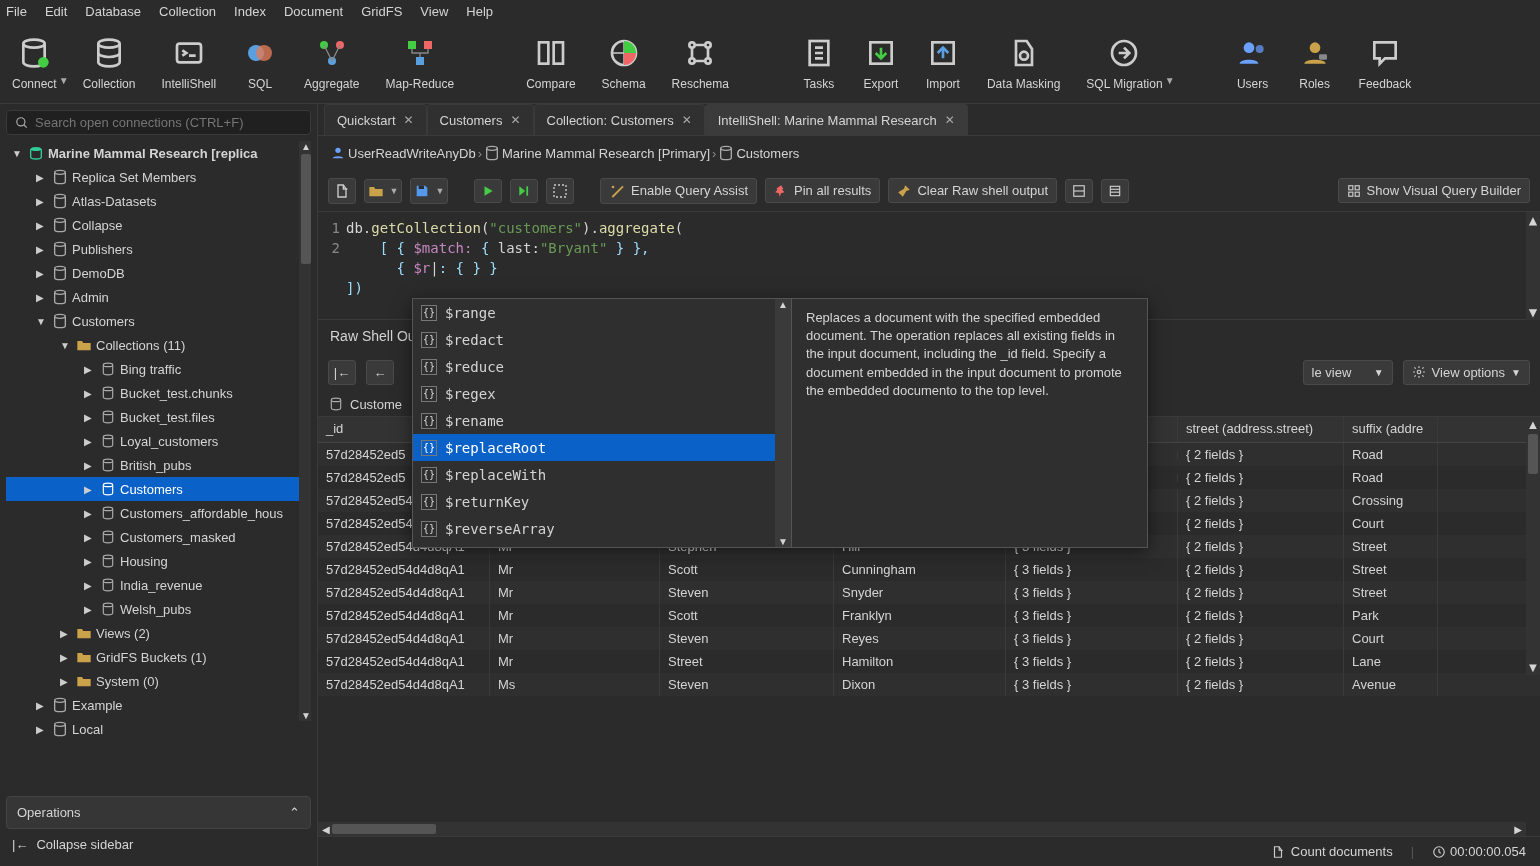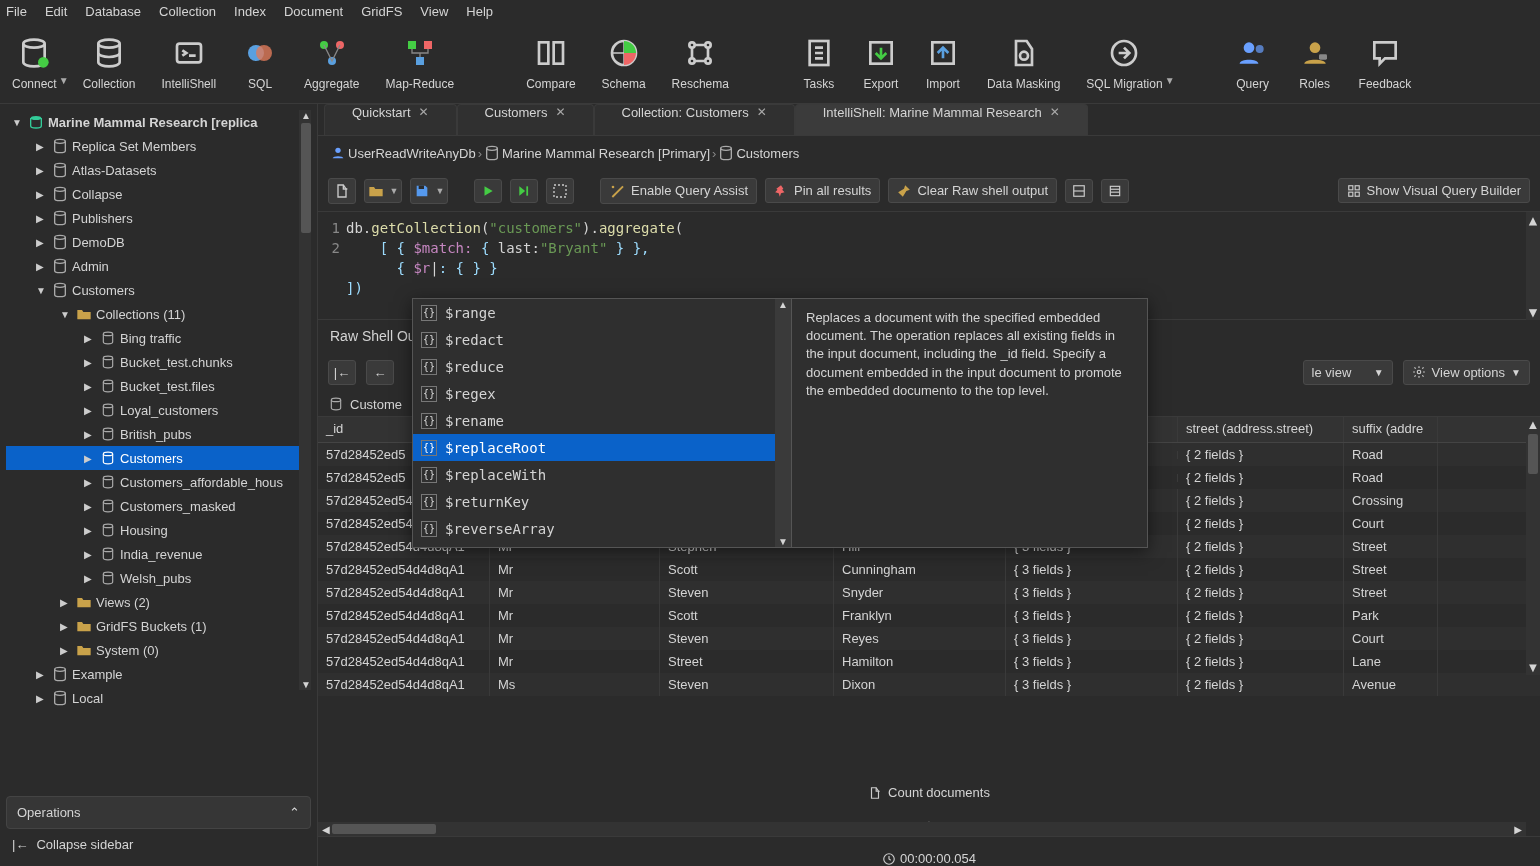--- a/index.html
+++ b/index.html
@@ -47,21 +47,21 @@
 .ops {
   background: #363636; border: 1px solid #444; border-radius: 4px; padding: 8px 10px;
   display: flex; justify-content: space-between; margin-top: 4px;
 }
 .collapse {
   padding: 8px 6px; display: flex; align-items: center; gap: 8px; font-size: 13px; cursor: pointer;
 }
 .main { flex: 1; display: flex; flex-direction: column; overflow: hidden; }
 .tabs { display: flex; height: 32px; border-bottom: 1px solid #3a3a3a; padding-left: 6px; }
 .tab {
-  display: flex; align-items: flex-start; gap: 8px; padding: 0 27px; border: 1px solid #3a3a3a;
+  display: flex; align-items: center; gap: 8px; padding: 0 12px; border: 1px solid #3a3a3a;
   border-bottom: none; background: #303030; font-size: 13px; cursor: pointer; border-radius: 4px 4px 0 0;
 }
 .tab.active { background: #3b3b3b; }
 .tab .x { color: #aaa; font-size: 12px; }
 .crumb { height: 34px; display: flex; align-items: center; gap: 2px; padding: 0 12px; font-size: 13px; }
 .crumb .sep { color: #888; }
 .actions {
   height: 42px; display: flex; align-items: center; gap: 8px; padding: 0 10px; border-bottom: 1px solid #3a3a3a;
 }
 .btn {
@@ -92,21 +92,21 @@
 .raw-hdr { padding: 8px 12px; font-size: 14px; }
 .result-bar { height: 40px; display: flex; align-items: center; padding: 0 10px; gap: 10px; }
 .table-area { flex: 1; overflow: hidden; position: relative; }
 .thead { display: flex; background: #333; height: 26px; border-bottom: 1px solid #444; }
 .th, .td { padding: 4px 8px; border-right: 1px solid #3a3a3a; overflow: hidden; white-space: nowrap; }
 .c-id{width:172px}.c-t{width:170px}.c-f{width:174px}.c-l{width:172px}.c-a{width:172px}.c-s{width:166px}.c-x{width:94px}
 .trow { display: flex; height: 23px; align-items: center; font-size: 13px; }
 .trow:nth-child(odd) { background: #2f2f2f; }
 .hscroll { height: 14px; background: #333; display:flex; align-items:center; justify-content:space-between; padding:0 4px; font-size:10px;}
 .hthumb { width:104px; height:10px; background:#555; border-radius:2px; margin-left:2px;}
-.status { height: 30px; display: flex; align-items: center; justify-content: flex-end; gap: 18px; padding: 0 14px; font-size: 13px; border-top: 1px solid #3a3a3a; flex-direction: column;}
+.status { height: 30px; display: flex; align-items: center; justify-content: flex-end; gap: 18px; padding: 0 14px; font-size: 13px; border-top: 1px solid #3a3a3a;}
 .vdiv { color: #555; }
 svg { display: block; }
 .vsb { position:absolute; right:0; top:0; width:14px; background:#333; display:flex; flex-direction:column; align-items:center; }
 .vsb.tree-sb{height:580px;} .vsb.ed-sb{height:108px;top:0} .vsb.tb-sb{height:258px}
 .vsb .thumb{width:10px;background:#555;border-radius:2px;}
 </style>
 </head>
 <body>
 
 <div class="menubar" id="menubar">
@@ -265,21 +265,21 @@
     </div>
     <div style="width: 20px;"></div>
     <div class="tool">
       <div class="ic">
         <svg width="32" height="32" viewBox="0 0 24 24" fill="#6aa0ff">
           <circle cx="9" cy="8" r="4"></circle>
           <circle cx="17" cy="9" r="3" opacity=".7"></circle>
           <path d="M2 20c0-4 14-4 14 0"></path>
         </svg>
       </div>
-      <span>Query</span>
+      <span>Users</span>
     </div>
     <div class="tool">
       <div class="ic">
         <svg width="32" height="32" viewBox="0 0 24 24" fill="#c9a24a">
           <circle cx="12" cy="8" r="4"></circle>
           <path d="M4 20c0-4 16-4 16 0"></path>
           <rect x="15" y="13" width="6" height="4" rx="1" fill="#888"></rect>
         </svg>
       </div>
       <span>Roles</span>
@@ -290,20 +290,29 @@
           <path d="M4 4h16v12H12l-4 4v-4H4z"></path>
         </svg>
       </div>
       <span>Feedback</span>
     </div>
   </div>
 
 <div class="workspace">
 
   <div class="sidebar">
+    <div class="search-conn">
+      <span>
+        <svg width="14" height="14" viewBox="0 0 24 24" fill="none" stroke="#aaa" stroke-width="2">
+            <circle cx="10" cy="10" r="7"></circle>
+            <line x1="20" y1="20" x2="15" y2="15"></line>
+          </svg>
+      </span>
+      <input placeholder="Search open connections (CTRL+F)" style="">
+    </div>
 
     <div class="tree">
       <div class="tree-row">
         <span class="tw">▼</span>
         <span class="ic-db">
           <svg width="18" height="18" viewBox="0 0 24 24" fill="#3c9">
               <ellipse cx="12" cy="6" rx="8" ry="3"></ellipse>
               <path d="M4 6v12c0 1.7 3.6 3 8 3s8-1.3 8-3V6" fill="none" stroke="#3c9" stroke-width="2"></path>
             </svg>
         </span>

